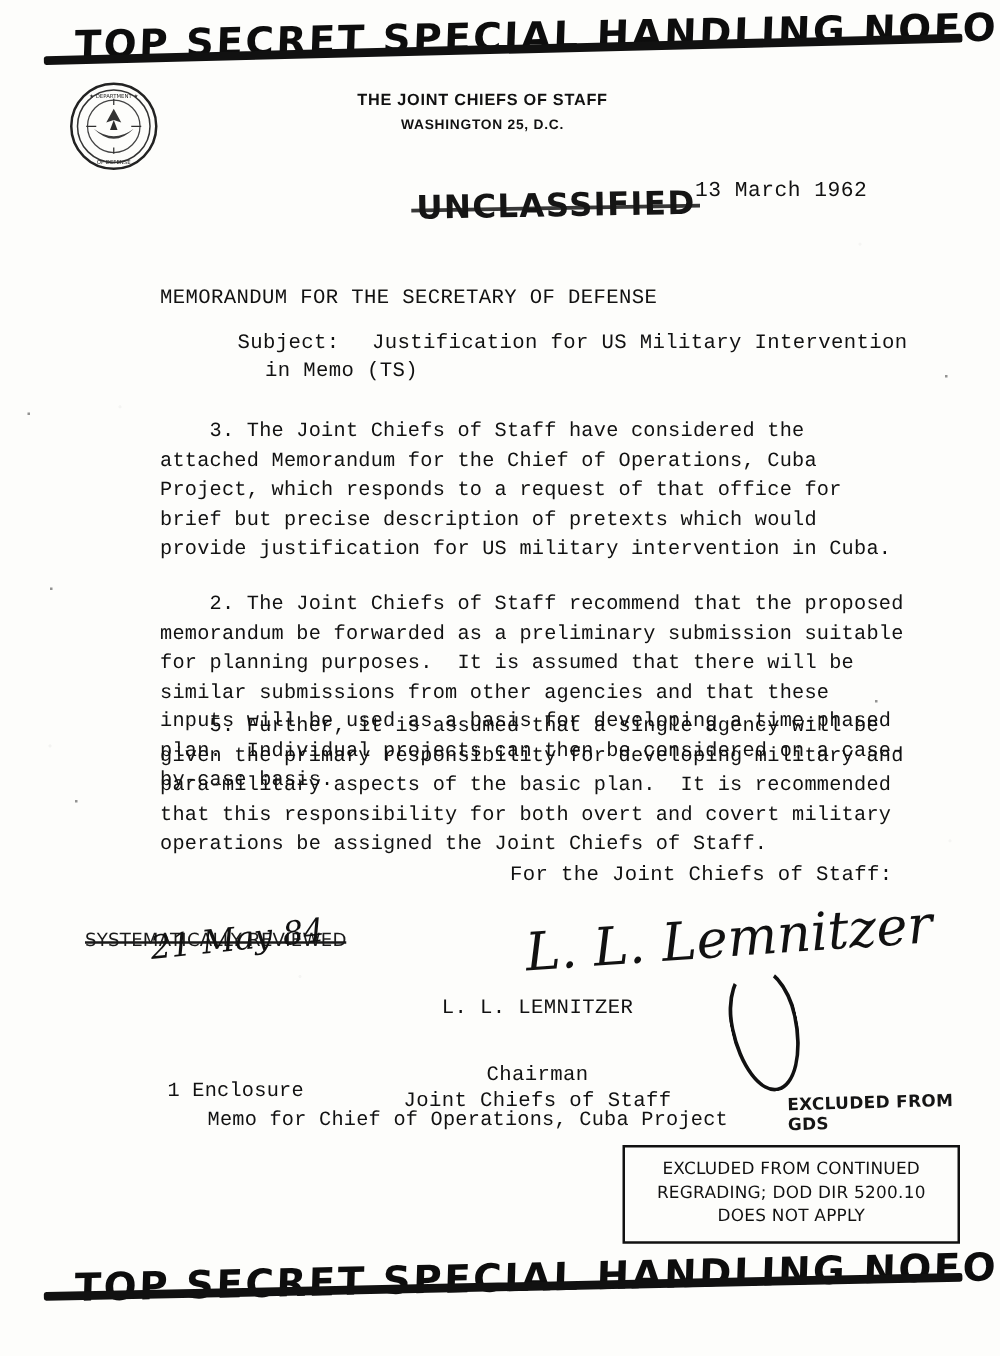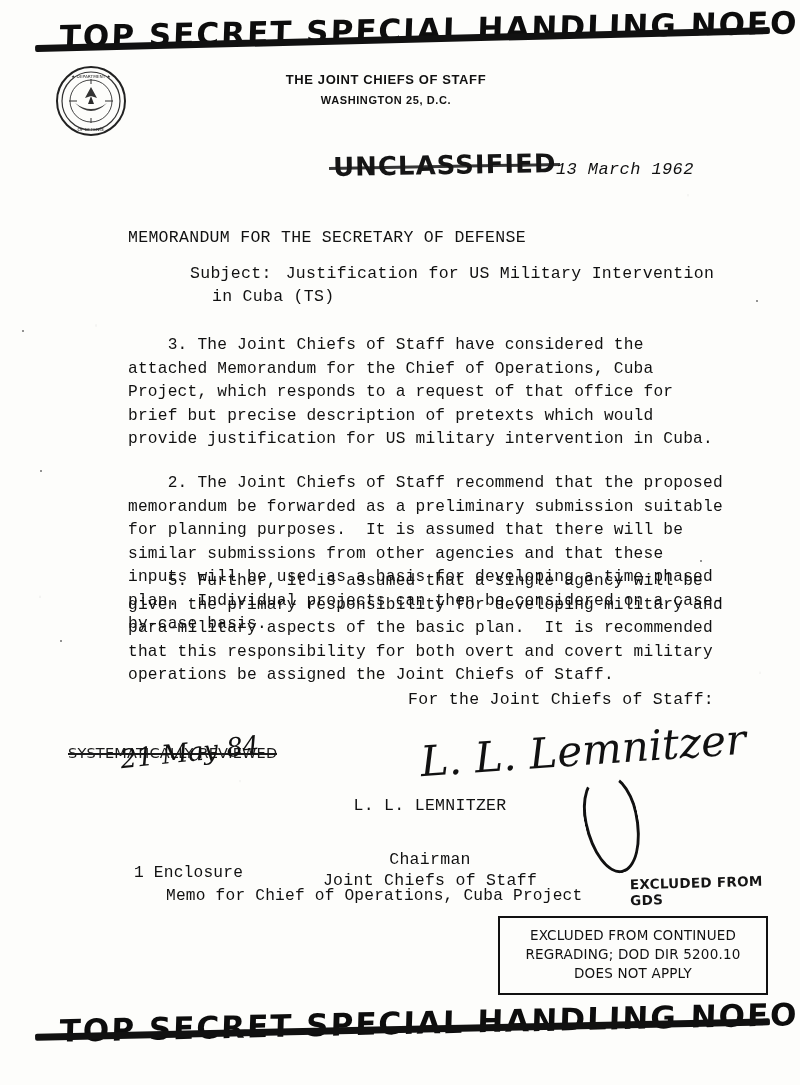--- a/index.html
+++ b/index.html
@@ -111,44 +111,43 @@
     top: 50%;
     width: calc(100% + 8px);
     height: 3px;
     background: #151515;
     opacity: 0.85;
   }
 
   .doc-date {
     position: absolute;
     left: 556px;
-    top: 160px;
+    top: 144px;
     font-size: 17px;
     letter-spacing: 0.4px;
-    font-style: italic;
   }
 
   .memo-to {
     position: absolute;
     left: 128px;
     top: 228px;
     font-size: 16.5px;
     letter-spacing: 0.3px;
     font-family: Liberation Mono, monospace;
   }
 
   .subject {
     position: absolute;
     left: 190px;
     top: 262px;
     font-size: 16.5px;
     line-height: 23px;
     letter-spacing: 0.3px;
   }
-  .subject .sub-label { margin-right: 14px; text-align: right; }
+  .subject .sub-label { margin-right: 26px; text-align: right; }
   .subject .sub-l2 { display: block; margin-left: 22px; }
 
   .para {
     position: absolute;
     left: 128px;
     width: 600px;
     font-size: 16.2px;
     line-height: 23.5px;
     letter-spacing: 0.2px;
     white-space: pre-wrap;
@@ -315,21 +314,21 @@
   </div>
 
   <div class="unclassified">UNCLASSIFIED</div>
 
   <div class="doc-date">13 March 1962</div>
 
   <div class="memo-to">MEMORANDUM FOR THE SECRETARY OF DEFENSE</div>
 
   <div class="subject">
     <span class="sub-label">Subject:</span><span>Justification for US Military Intervention</span>
-    <span class="sub-l2">in Cuba (TS)</span>
+    <span class="sub-l2">in Memo (TS)</span>
   </div>
 
   <div class="para p1">    3. The Joint Chiefs of Staff have considered the attached Memorandum for the Chief of Operations, Cuba Project, which responds to a request of that office for brief but precise description of pretexts which would provide justification for US military intervention in Cuba.</div>
   <div class="para p2">    2. The Joint Chiefs of Staff recommend that the proposed memorandum be forwarded as a preliminary submission suitable for planning purposes.  It is assumed that there will be similar submissions from other agencies and that these inputs will be used as a basis for developing a time-phased plan.  Individual projects can then be considered on a case-by-case basis.</div>
   <div class="para p3">    5. Further, it is assumed that a single agency will be given the primary responsibility for developing military and para-military aspects of the basic plan.  It is recommended that this responsibility for both overt and covert military operations be assigned the Joint Chiefs of Staff.</div>
 
   <div class="for-jcs">For the Joint Chiefs of Staff:</div>
 
   <div class="review-stamp">
     <div class="ln ln1">SYSTEMATICALLY REVIEWED</div>

